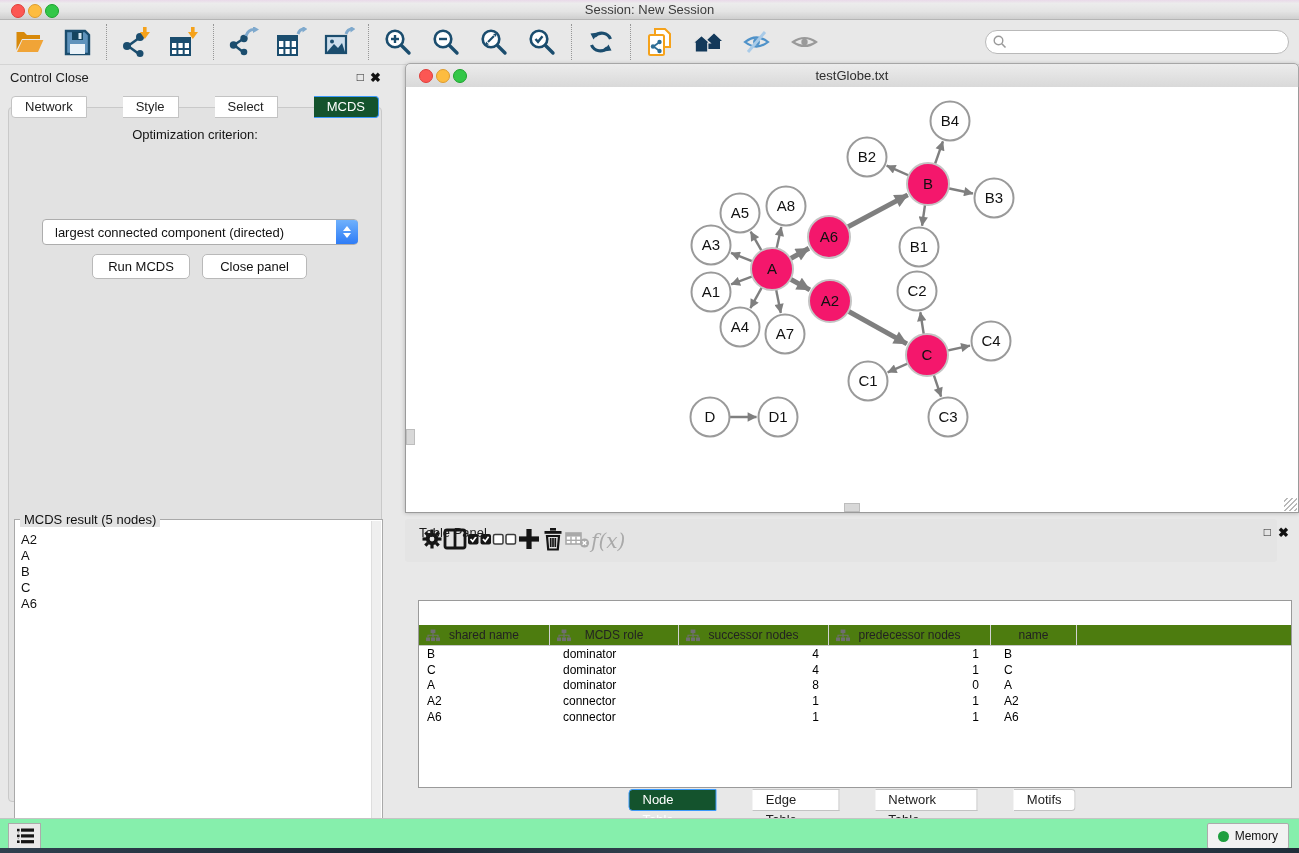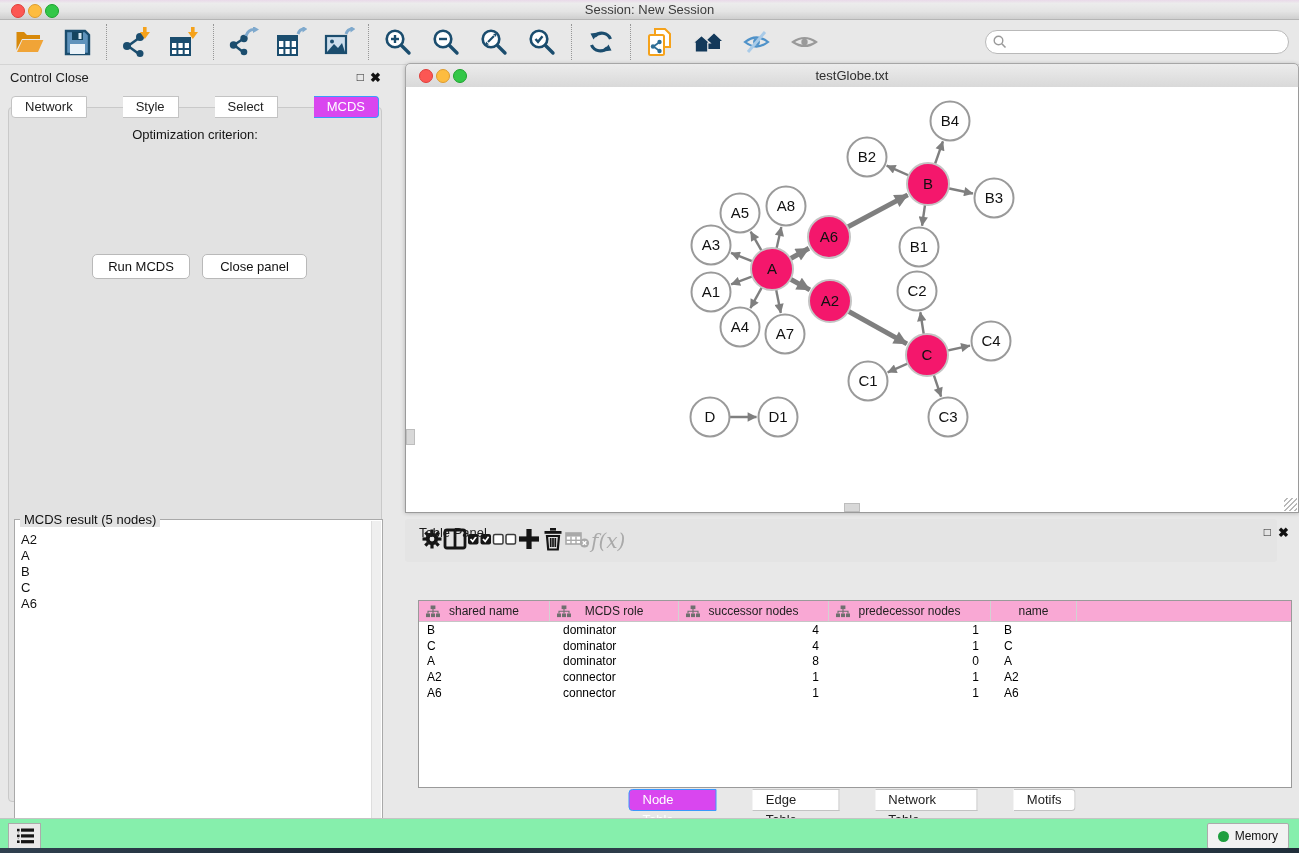--- a/index.html
+++ b/index.html
@@ -32,21 +32,21 @@
   #cp-titlerow{top:6px;left:10px;font-size:13px;color:#1c1c1c;}
   .win-float{font-size:12px;color:#222;font-weight:bold;}
   .win-close{font-size:13px;color:#111;font-weight:bold;}
   #cp-float{top:6px;right:26px;}
   #cp-close{top:6px;right:9px;}
   .seg{display:flex;gap:36px;}
   .seg .tab{background:#fff;border:1px solid #c3c3c3;border-left:none;padding:0 13px;height:20px;
             line-height:20px;font-size:13px;color:#222;}
   .seg .tab:first-child{border-left:1px solid #c3c3c3;border-radius:4px 0 0 4px;}
   .seg .tab:last-child{border-radius:0 4px 4px 0;}
-  .seg .tab.active{background:#d946ef;border-color:#3b99fc;color:#fff;}
+  .seg .tab.active{background:#14532d;border-color:#3b99fc;color:#fff;}
   #cp-tabs{top:32px;left:50%;transform:translateX(-50%);z-index:3;}
   #cp-body{top:43px;left:8px;width:372px;height:693px;background:#e2e2e2;
            border:1px solid #c9c9c9;border-radius:4px;}
   #opt-label{top:63px;left:0;width:100%;text-align:center;font-size:13px;color:#141414;}
   #criterion{top:155px;left:42px;width:314px;height:24px;background:#fff;border:1px solid #adadad;
              border-radius:4px;display:flex;align-items:center;}
   #criterion .val{flex:1;font-size:13px;color:#111;padding-left:12px;white-space:nowrap;}
   #criterion .stepper{width:22px;height:24px;margin-right:-1px;border-radius:0 4px 4px 0;
       background:linear-gradient(#6fb1fc,#2e7cf6);display:flex;flex-direction:column;
       align-items:center;justify-content:center;gap:2px;}
@@ -81,21 +81,21 @@
   
   #table-panel{top:519px;left:405px;width:894px;height:296px;}
   #tp-title{top:6px;left:14px;font-size:13px;color:#1c1c1c;}
   #tp-float{top:6px;right:28px;}
   #tp-close{top:6px;right:10px;}
   #tp-toolbar{top:29px;left:13px;width:872px;height:43px;background:#e4e4e4;border-radius:3px;
               display:flex;align-items:center;padding-left:16px;box-sizing:border-box;}
   .fx{font-family:"DejaVu Serif",serif;font-style:italic;color:#a9a9a9;font-size:20px;}
   #tp-table{top:81px;left:13px;width:872px;height:186px;background:#fff;border:1px solid #9a9a9a;
             overflow:hidden;}
-  #thead{display:flex;height:20px;background:#f9a8d4;border-bottom:1px solid #c6c6c6;}
+  #thead{display:flex;height:20px;background:#4d7c0f;border-bottom:1px solid #c6c6c6;margin-top:24px;}
   .th{position:relative;border-right:1px solid #d2d2d2;display:flex;align-items:center;
       justify-content:center;font-size:12px;color:#222;box-sizing:border-box;}
   .th .hicon{position:absolute;left:7px;top:4px;}
   .trow{display:flex;height:15.8px;align-items:center;}
   .td{font-size:12px;color:#000;box-sizing:border-box;white-space:nowrap;overflow:hidden;}
   #bottom-tabs{top:270px;left:50%;transform:translateX(-50%);}
 
   
   #statusbar{top:818px;left:0;width:1299px;height:30px;background:#86efac;border-top:1px solid #c4c4c4;}
   #status-left-btn{top:4px;left:8px;width:31px;height:24px;background:#e9e9e9;border:1px solid #ababab;
@@ -299,20 +299,27 @@
   <span id="cp-float" class="abs win-float">□</span>
   <span id="cp-close" class="abs win-close">✖</span>
   <div id="cp-tabs" class="abs seg">
       <div class="tab">Network</div>
       <div class="tab">Style</div>
       <div class="tab">Select</div>
       <div class="tab active">MCDS</div>
     </div>
   <div id="cp-body" class="abs"></div>
   <div id="opt-label" class="abs">Optimization criterion:</div>
+  <div id="criterion" class="abs">
+    <span class="val">largest connected component (directed)</span>
+    <span class="stepper">
+        <span class="tri-up"></span>
+        <span class="tri-dn"></span>
+      </span>
+  </div>
   <div id="run-btn" class="abs btn">Run MCDS</div>
   <div id="closep-btn" class="abs btn">Close panel</div>
   <div id="result-group" class="abs">
     <span id="result-title" class="abs">MCDS result (5 nodes)</span>
     <ul id="result-list">
         <li>A2</li>
         <li>A</li>
         <li>B</li>
         <li>C</li>
         <li>A6</li>

